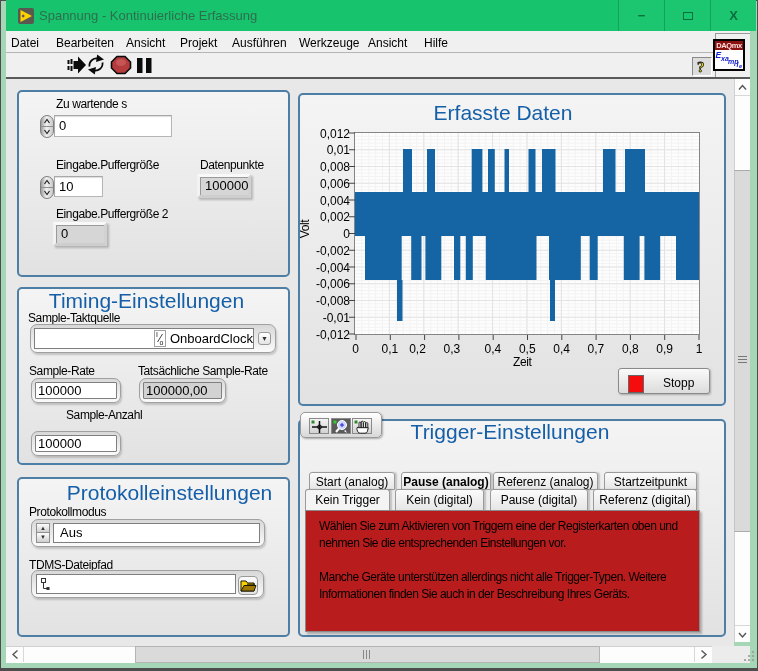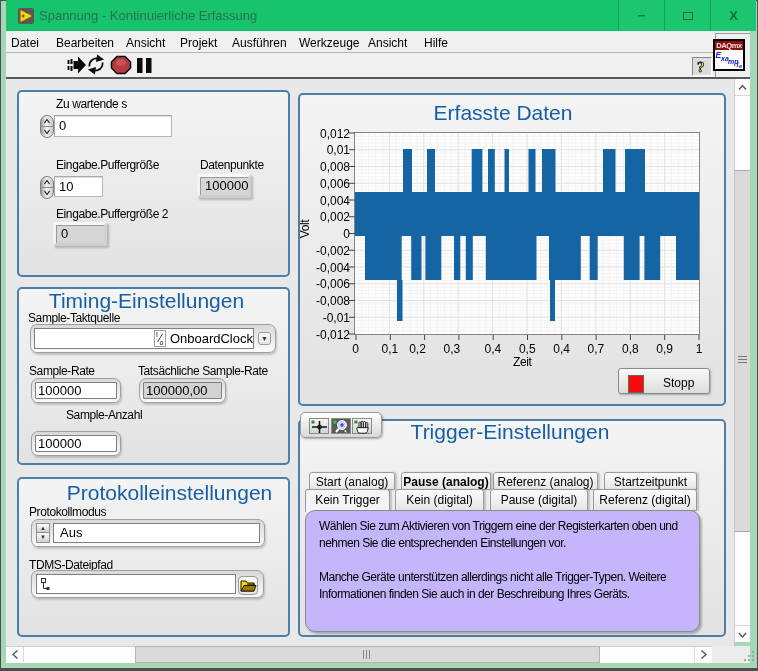--- a/index.html
+++ b/index.html
@@ -326,15 +326,15 @@
     </svg></div>
 
 <div class="tab r1" style="left:309px; width:86px;">Start (analog)</div>
 <div class="tab r1" style="left:401px; width:90px;font-weight:bold;">Pause (analog)</div>
 <div class="tab r1" style="left:493px; width:105px;">Referenz (analog)</div>
 <div class="tab r1" style="left:604px; width:93px;">Startzeitpunkt</div>
 <div class="tab r2" style="left:395px; width:89px;">Kein (digital)</div>
 <div class="tab r2" style="left:490px; width:98px;">Pause (digital)</div>
 <div class="tab r2" style="left:593px; width:104px;">Referenz (digital)</div>
 <div class="tab r2 active" style="left:305px; width:85px;">Kein Trigger</div>
-<div id="tabcontent" style="position:absolute; left:305px; top:510px; width:395px; height:122px; background:#c4b5fd; border:1px solid #8a8a8a; border-radius:10px; box-shadow:2px 2px 2px rgba(0,0,0,0.25);">
+<div id="tabcontent" style="position:absolute; left:305px; top:510px; width:395px; height:122px; background:#b91c1c; border:1px solid #8a8a8a; border-radius:0; box-shadow:2px 2px 2px rgba(0,0,0,0.25);">
   <div style="position:absolute; left:13px; top:7px; font-size:12px; letter-spacing:-0.5px; line-height:17px;">Wählen Sie zum Aktivieren von Triggern eine der Registerkarten oben und<br>nehmen Sie die entsprechenden Einstellungen vor.<br><br>Manche Geräte unterstützen allerdings nicht alle Trigger-Typen. Weitere<br>Informationen finden Sie auch in der Beschreibung Ihres Geräts.</div>
 </div>
 
 </body></html>

